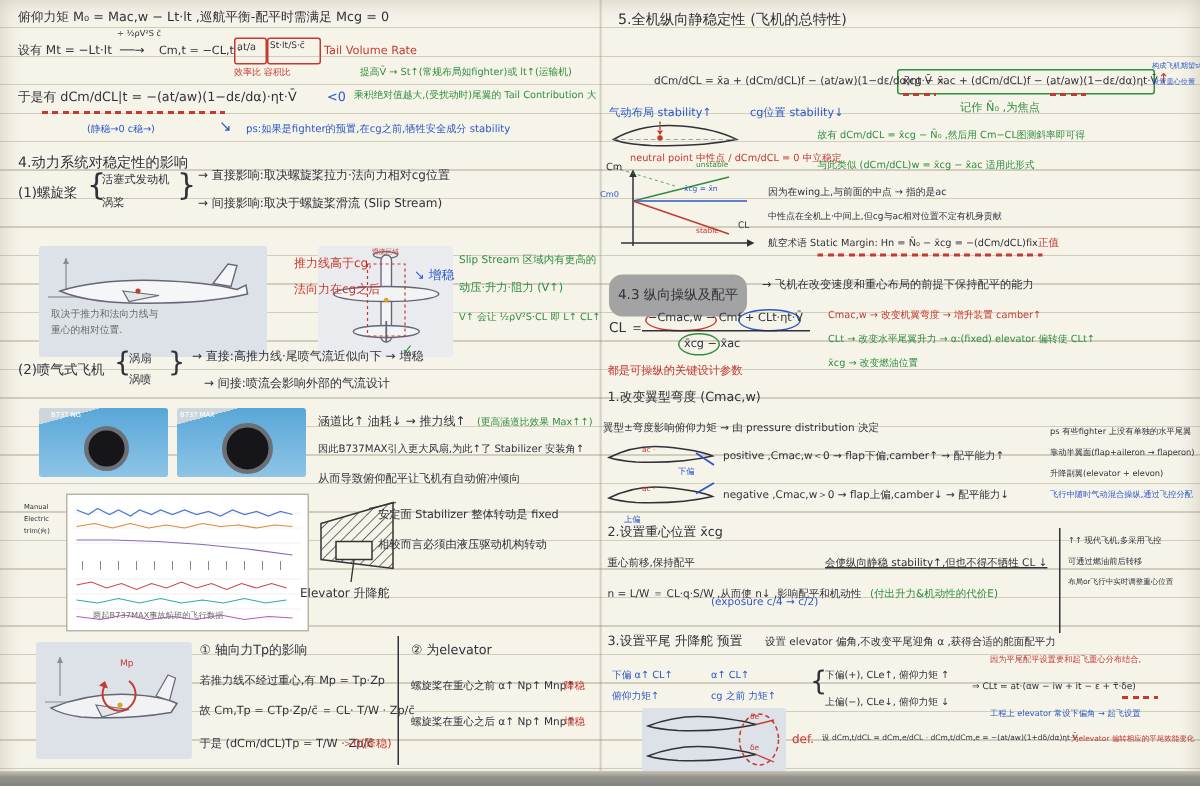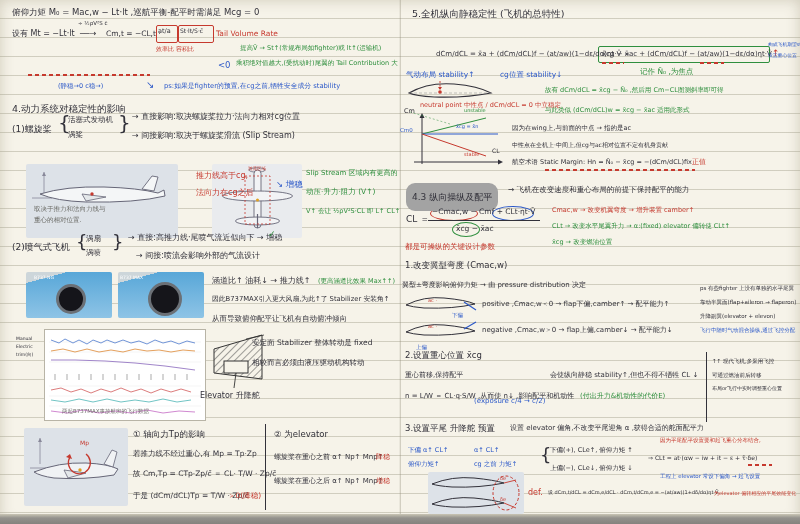--- a/index.html
+++ b/index.html
@@ -164,20 +164,21 @@
       <span class="nl" style="left: 12px; top: 8px; font-size: 8.5px; color: rgb(50, 49, 58); text-align: center;">俯仰力矩 M₀ = Mac,w − Lt·lt ,巡航平衡-配平时需满足 Mcg = 0</span>
       <span class="nl" style="left: 12px; top: 30px; font-size: 8px; color: rgb(50, 49, 58);">设有 Mt = −Lt·lt</span>
       <span class="nl" style="left: 78px; top: 20px; font-size: 5.5px; color: rgb(50, 49, 58);">÷ ½ρV²S c̄</span>
       <span class="nl" style="left: 80px; top: 30px; font-size: 8px; color: rgb(50, 49, 58);">──→</span>
       <span class="nl" style="left: 106px; top: 30px; font-size: 7.5px; color: rgb(50, 49, 58);">Cm,t = −CL,t ·</span>
       <span class="nl" style="left: 158px; top: 28px; font-size: 6.5px; color: rgb(50, 49, 58);">at/a</span>
       <span class="nl" style="left: 180px; top: 28px; font-size: 6px; color: rgb(50, 49, 58);">St·lt/S·c̄</span>
       <span class="nl" style="left: 216px; top: 30px; font-size: 7.5px; color: rgb(198, 57, 46);">Tail Volume Rate</span>
       <span class="nl" style="left: 156px; top: 46px; font-size: 6px; color: rgb(198, 57, 46);">效率比  容积比</span>
       <span class="nl" style="left: 240px; top: 45px; font-size: 6.5px; color: rgb(47, 143, 62);">提高V̄ → St↑(常规布局如fighter)或 lt↑(运输机)</span>
+      <span class="nl" style="left: 12px; top: 61px; font-size: 8.5px; color: rgb(50, 49, 58);">于是有 dCm/dCL|t = −(at/aw)(1−dε/dα)·ηt·V̄</span>
       <span class="nl" style="left: 218px; top: 61px; font-size: 8.5px; color: rgb(43, 88, 200);">&lt;0</span>
       <span class="nl" style="left: 236px; top: 60px; font-size: 6.5px; color: rgb(47, 143, 62);">乘积绝对值越大,(受扰动时)尾翼的 Tail Contribution 大</span>
       <span class="nl" style="left: 58px; top: 83px; font-size: 6.5px; color: rgb(43, 88, 200);">(静稳→0   c稳→)</span>
       <span class="nl" style="left: 146px; top: 79px; font-size: 10px; color: rgb(43, 88, 200);">↘</span>
       <span class="nl" style="left: 164px; top: 83px; font-size: 6.8px; color: rgb(43, 88, 200);">ps:如果是fighter的预置,在cg之前,牺牲安全成分 stability</span>
       <span class="nl" style="left: 12px; top: 104px; font-size: 9.5px; color: rgb(50, 49, 58);">4.动力系统对稳定性的影响</span>
       <span class="nl" style="left: 12px; top: 124px; font-size: 9px; color: rgb(50, 49, 58);">(1)螺旋桨</span>
       <span class="nl" style="left: 58px; top: 112px; font-size: 20px; color: rgb(50, 49, 58);">{</span>
       <span class="nl" style="left: 68px; top: 116px; font-size: 7.5px; color: rgb(50, 49, 58);">活塞式发动机</span>
       <span class="nl" style="left: 68px; top: 131px; font-size: 7.5px; color: rgb(50, 49, 58);">涡桨</span>
@@ -264,21 +265,21 @@
       <span class="nl" style="left: 428px; top: 324px; font-size: 5px; color: rgb(198, 57, 46);">ac ·</span>
       <span class="nl" style="left: 452px; top: 312px; font-size: 5.5px; color: rgb(43, 88, 200);">下偏</span>
       <span class="nl" style="left: 416px; top: 344px; font-size: 5.5px; color: rgb(43, 88, 200);">上偏</span>
       <span class="nl" style="left: 700px; top: 285px; font-size: 5.5px; color: rgb(50, 49, 58);">ps 有些fighter 上没有单独的水平尾翼</span>
       <span class="nl" style="left: 700px; top: 299px; font-size: 5.5px; color: rgb(50, 49, 58);">靠动半翼面(flap+aileron → flaperon)</span>
       <span class="nl" style="left: 700px; top: 313px; font-size: 5.5px; color: rgb(50, 49, 58);">升降副翼(elevator + elevon)</span>
       <span class="nl" style="left: 700px; top: 327px; font-size: 5.5px; color: rgb(43, 88, 200);">飞行中随时气动混合操纵,通过飞控分配</span>
       <span class="nl" style="left: 405px; top: 351px; font-size: 8.5px; color: rgb(50, 49, 58);">2.设置重心位置 x̄cg</span>
       <span class="nl" style="left: 405px; top: 372px; font-size: 7px; color: rgb(50, 49, 58);">重心前移,保持配平</span>
       <span class="nl" style="left: 474px; top: 372px; font-size: 7px; color: rgb(43, 88, 200); margin-top: 26px;">(exposure c/4 → c/2)</span>
-      <span class="nl" style="left: 550px; top: 372px; font-size: 7px; color: rgb(50, 49, 58);">会使纵向静稳 stability↑,但也不得不牺牲 CL ↓</span>
+      <span class="nl" style="left: 550px; top: 372px; font-size: 7px; color: rgb(50, 49, 58); text-decoration: underline;">会使纵向静稳 stability↑,但也不得不牺牲 CL ↓</span>
       <span class="nl" style="left: 405px; top: 393px; font-size: 7px; color: rgb(50, 49, 58);">n = L/W ＝ CL·q·S/W ,从而使 n↓ ,影响配平和机动性</span>
       <span class="nl" style="left: 580px; top: 393px; font-size: 7px; color: rgb(47, 143, 62);">(付出升力&amp;机动性的代价E)</span>
       <span class="nl" style="left: 712px; top: 358px; font-size: 5.5px; color: rgb(50, 49, 58);">↑↑ 现代飞机,多采用飞控</span>
       <span class="nl" style="left: 712px; top: 372px; font-size: 5.5px; color: rgb(50, 49, 58);">可通过燃油前后转移</span>
       <span class="nl" style="left: 712px; top: 386px; font-size: 5px; color: rgb(50, 49, 58);">布局or飞行中实时调整重心位置</span>
       <span class="nl" style="left: 405px; top: 424px; font-size: 8.5px; color: rgb(50, 49, 58);">3.设置平尾 升降舵 预置</span>
       <span class="nl" style="left: 510px; top: 425px; font-size: 7px; color: rgb(50, 49, 58);">设置 elevator 偏角,不改变平尾迎角 α ,获得合适的舵面配平力</span>
       <span class="nl" style="left: 408px; top: 447px; font-size: 6.5px; color: rgb(43, 88, 200);">下偏 α↑ CL↑</span>
       <span class="nl" style="left: 408px; top: 461px; font-size: 6.5px; color: rgb(43, 88, 200);">俯仰力矩↑</span>
       <span class="nl" style="left: 474px; top: 447px; font-size: 6.5px; color: rgb(43, 88, 200);">α↑ CL↑</span>

